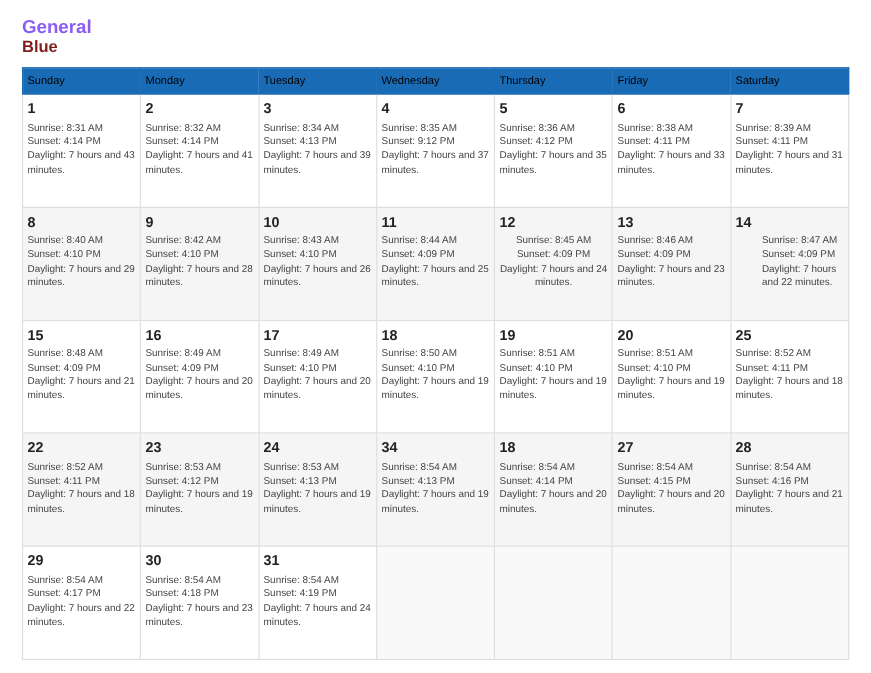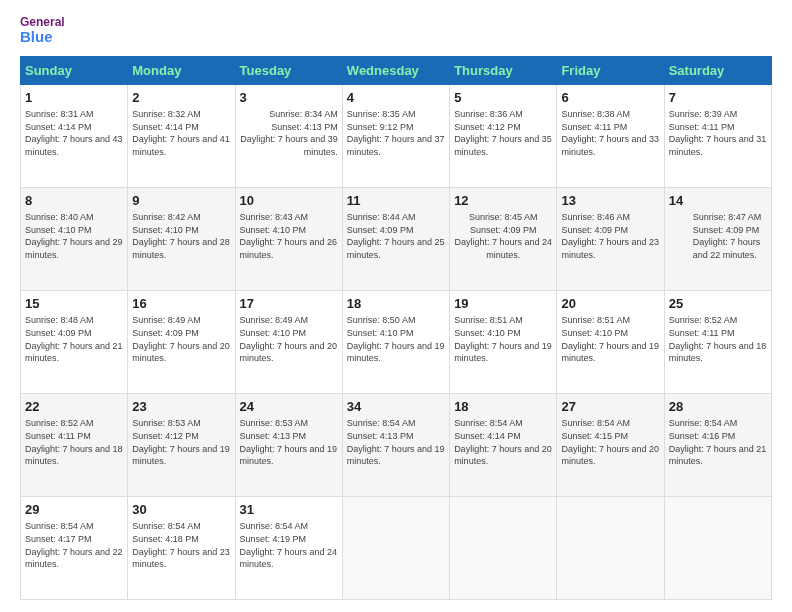--- a/index.html
+++ b/index.html
@@ -44,23 +44,23 @@
     }
     .calendar {
       flex: 1;
       border: 1px solid #ccc;
       border-collapse: collapse;
       width: 100%;
       table-layout: fixed;
     }
     .calendar th {
       background-color: #1a6bb5;
-      color: #86efac;
-      font-size: 13px;
-      font-weight: bold;
+      color: #000000;
+      font-size: 10px;
+      font-weight: normal;
       padding: 6px 4px;
       text-align: left;
       border: 1px solid #1a6bb5;
     }
     .calendar td {
       vertical-align: top;
       padding: 4px 4px;
       border: 1px solid #ddd;
       font-size: 9.5px;
       color: #333;
@@ -88,22 +88,22 @@
     }
   </style>
 </head>
 <body>
 
 <div class="page">
   <div class="header">
     <div class="logo">
 
       <div>
-        <div style="font-size:12px;font-weight:bold;color:#701a75;line-height:1.1;">General</div>
-        <div style="font-size:15px;font-weight:bold;color:#3b82f6;line-height:1.1;">Blue</div>
+        <div style="font-size:17px;font-weight:bold;color:#8b5cf6;line-height:1.1;">General</div>
+        <div style="font-size:15px;font-weight:bold;color:#7f1d1d;line-height:1.1;">Blue</div>
       </div>
     </div>
     <div class="title-block">
       <div class="month-title"></div>
       <div class="subtitle"></div>
     </div>
   </div>
 
   <table class="calendar">
     <thead>
@@ -126,21 +126,21 @@
 Daylight: 7 hours and 43 minutes.</div>
           </td>
           <td>
             <span class="day-num">2</span>
             <div class="day-info" style="white-space: pre-line;">Sunrise: 8:32 AM
 Sunset: 4:14 PM
 Daylight: 7 hours and 41 minutes.</div>
           </td>
           <td>
             <span class="day-num">3</span>
-            <div class="day-info" style="white-space: pre-line; text-align: right;">Sunrise: 8:34 AM
+            <div class="day-info" style="white-space: pre-line;">Sunrise: 8:34 AM
 Sunset: 4:13 PM
 Daylight: 7 hours and 39 minutes.</div>
           </td>
           <td>
             <span class="day-num">4</span>
             <div class="day-info" style="white-space: pre-line;">Sunrise: 8:35 AM
 Sunset: 9:12 PM
 Daylight: 7 hours and 37 minutes.</div>
           </td>
           <td>

